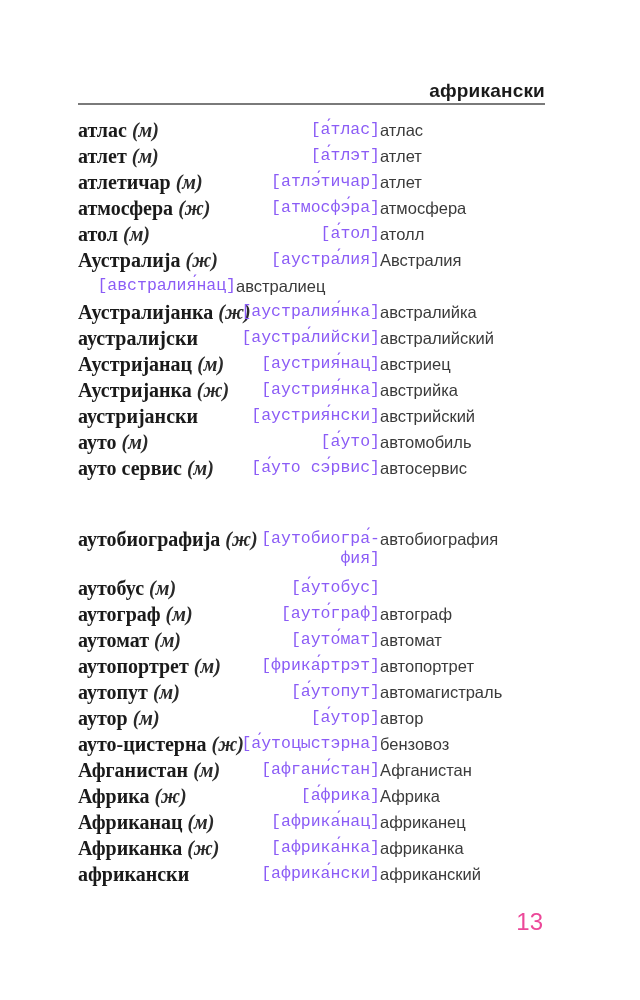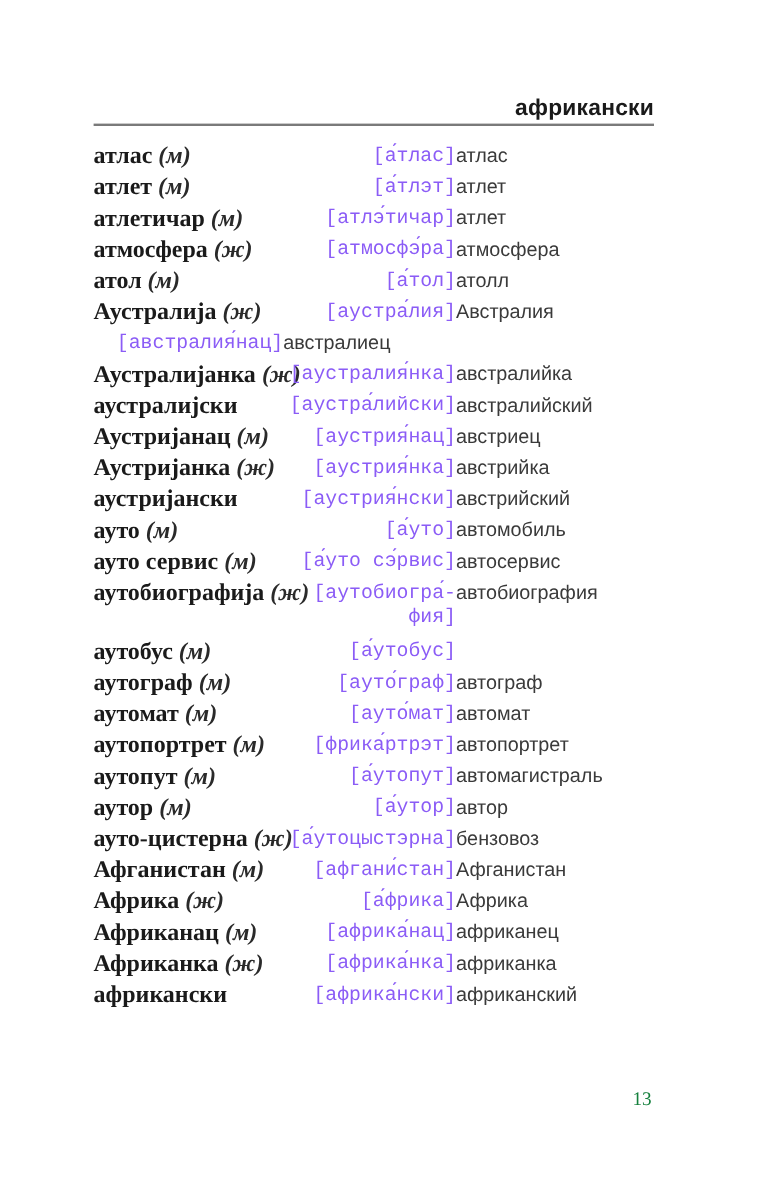--- a/index.html
+++ b/index.html
@@ -16,40 +16,40 @@
       position: absolute; left: 78px; top: 103px; width: 467px; height: 2px;
       background: #7a7a7a;
     }
     .entries {
       position: absolute; left: 78px; top: 117px; width: 480px;
     }
     .row {
       display: grid; grid-template-columns: 158px 144px 1fr;
       line-height: 26px; font-size: 17px;
     }
-    .row.two-line { line-height: 20px; padding-top: 3px; padding-bottom: 6px; }
+    .row.two-line { line-height: 20px; padding-top: 3px; padding-bottom: 6px; margin-top: 45px; }
     .headword {
       font-family: "Liberation Serif", serif; font-weight: bold; color: #1a1a1a;
       white-space: nowrap; font-size: 20px;
     }
     .gender {
       font-family: "Liberation Serif", serif; font-style: italic; font-weight: bold;
       color: #2a2a2a;
     }
     .pron {
       font-family: Liberation Mono, monospace; color: #8b5cf6; font-size: 16.5px;
       white-space: pre-line;
       text-align: right;
     }
     .trans {
       font-family: "Liberation Sans", sans-serif; color: #3a3a3a; font-size: 16.5px;
     }
     .page-num {
       position: absolute; right: 97px; top: 908px;
-      font-family: Liberation Serif, serif; font-size: 16px; color: #15803d;
+      font-family: Liberation Sans, sans-serif; font-size: 24px; color: #ec4899;
     }
   </style>
 </head>
 <body>
 
 <div class="header-word">африкански</div>
 <div class="rule"></div>
 
 <div class="entries">
   <div class="row">

